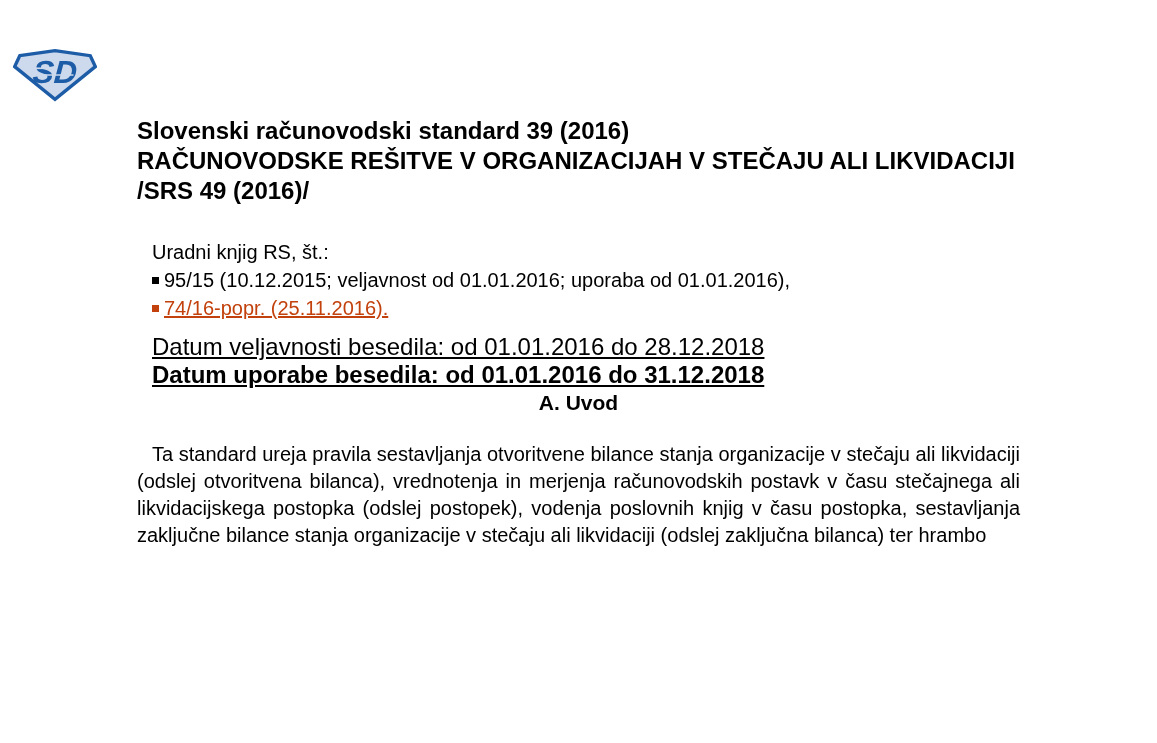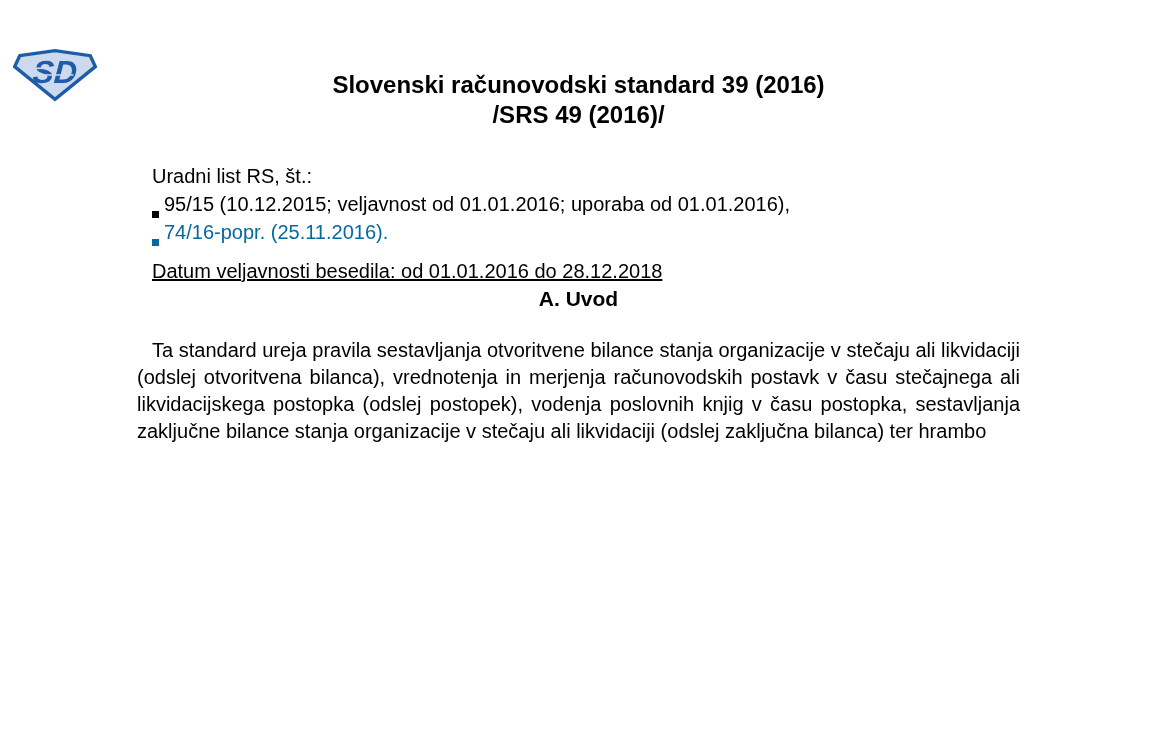--- a/index.html
+++ b/index.html
@@ -30,54 +30,53 @@
   }
 
   
   .doc {
     margin: 0 137px;
     width: 883px;
   }
 
   
   .title-block {
-    padding-top: 70px;
-    text-align: center;
+    padding-top: 116px;
     font-weight: bold;
     font-size: 24px;
     line-height: 30px;
   }
   .title-line { white-space: normal; }
 
   
   .gazette {
     margin-top: 32px;
     margin-left: 15px;
     font-size: 20px;
     line-height: 28px;
   }
   .gazette-item {
     display: flex;
-    align-items: flex-end;
+    align-items: center;
   }
   .bullet {
     display: inline-block;
     width: 7px;
     height: 7px;
     background: currentColor;
     margin-right: 5px;
     flex: 0 0 auto;
   }
-  .red { color: #0369a1; }
+  .red { color: #c2410c; text-decoration: underline; }
 
   
   .validity {
     margin-top: 11px;
     margin-left: 15px;
-    font-size: 20px;
+    font-size: 24px;
     line-height: 28px;
   }
   .validity .line { text-decoration: underline; }
   .validity .bold { font-weight: bold; }
 
   
   .section-heading {
     text-align: center;
     font-weight: bold;
     font-size: 21px;
@@ -106,37 +105,39 @@
       <text x="52" y="42" text-anchor="middle" font-family="Liberation Sans, sans-serif" font-size="38" font-weight="bold" font-style="italic" fill="#1d5ca6" transform="skewX(-4)">SD</text>
       <line x1="22" y1="24" x2="52" y2="24" stroke="#cdd9ec" stroke-width="2"></line>
       <line x1="30" y1="32" x2="72" y2="32" stroke="#cdd9ec" stroke-width="2"></line>
     </svg>
   </div>
 
   <div class="doc">
 
     <div class="title-block">
       <div class="title-line">Slovenski računovodski standard 39 (2016)</div>
+      <div class="title-line">RAČUNOVODSKE REŠITVE V ORGANIZACIJAH V STEČAJU ALI LIKVIDACIJI</div>
       <div class="title-line">/SRS 49 (2016)/</div>
     </div>
 
     <div class="gazette">
-      <div>Uradni list RS, št.:</div>
+      <div>Uradni knjig RS, št.:</div>
       <div class="gazette-item">
         <span class="bullet"></span>
         <span>95/15 (10.12.2015; veljavnost od 01.01.2016; uporaba od 01.01.2016),</span>
       </div>
       <div class="gazette-item red">
         <span class="bullet"></span>
         <span>74/16-popr. (25.11.2016).</span>
       </div>
     </div>
 
     <div class="validity">
       <div class="line">Datum veljavnosti besedila: od 01.01.2016 do 28.12.2018</div>
+      <div class="line bold">Datum uporabe besedila: od 01.01.2016 do 31.12.2018</div>
     </div>
 
     <div class="section-heading">A. Uvod</div>
 
     <div class="body-text">
       <p>Ta standard ureja pravila sestavljanja otvoritvene bilance stanja organizacije v stečaju ali likvidaciji (odslej otvoritvena bilanca), vrednotenja in merjenja računovodskih postavk v času stečajnega ali likvidacijskega postopka (odslej postopek), vodenja poslovnih knjig v času postopka, sestavljanja zaključne bilance stanja organizacije v stečaju ali likvidaciji (odslej zaključna bilanca) ter hrambo</p>
     </div>
 
   </div>
 </div>

